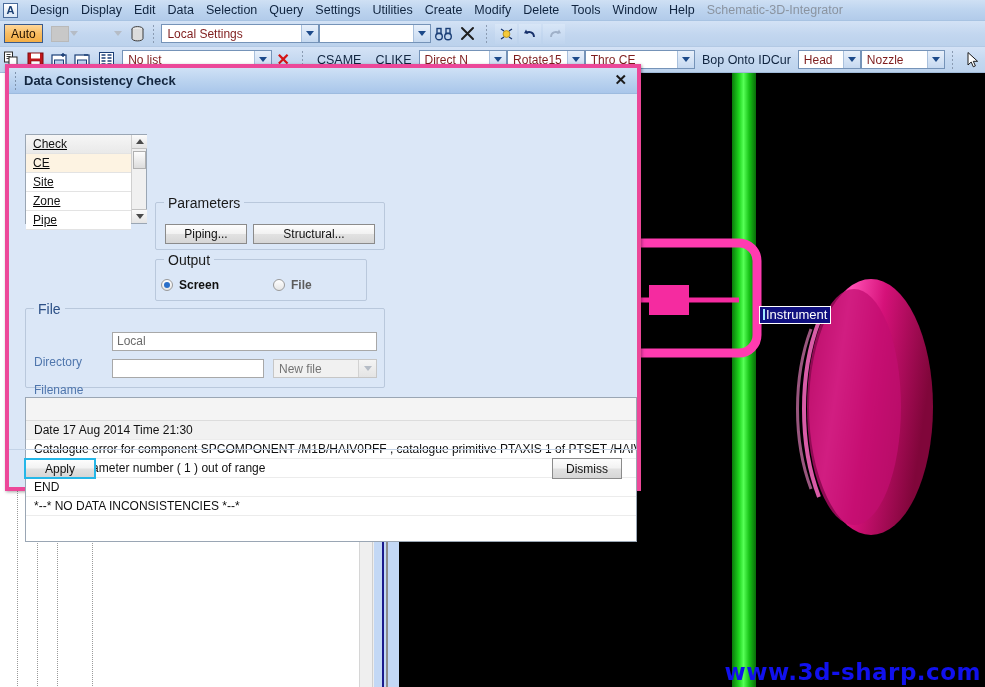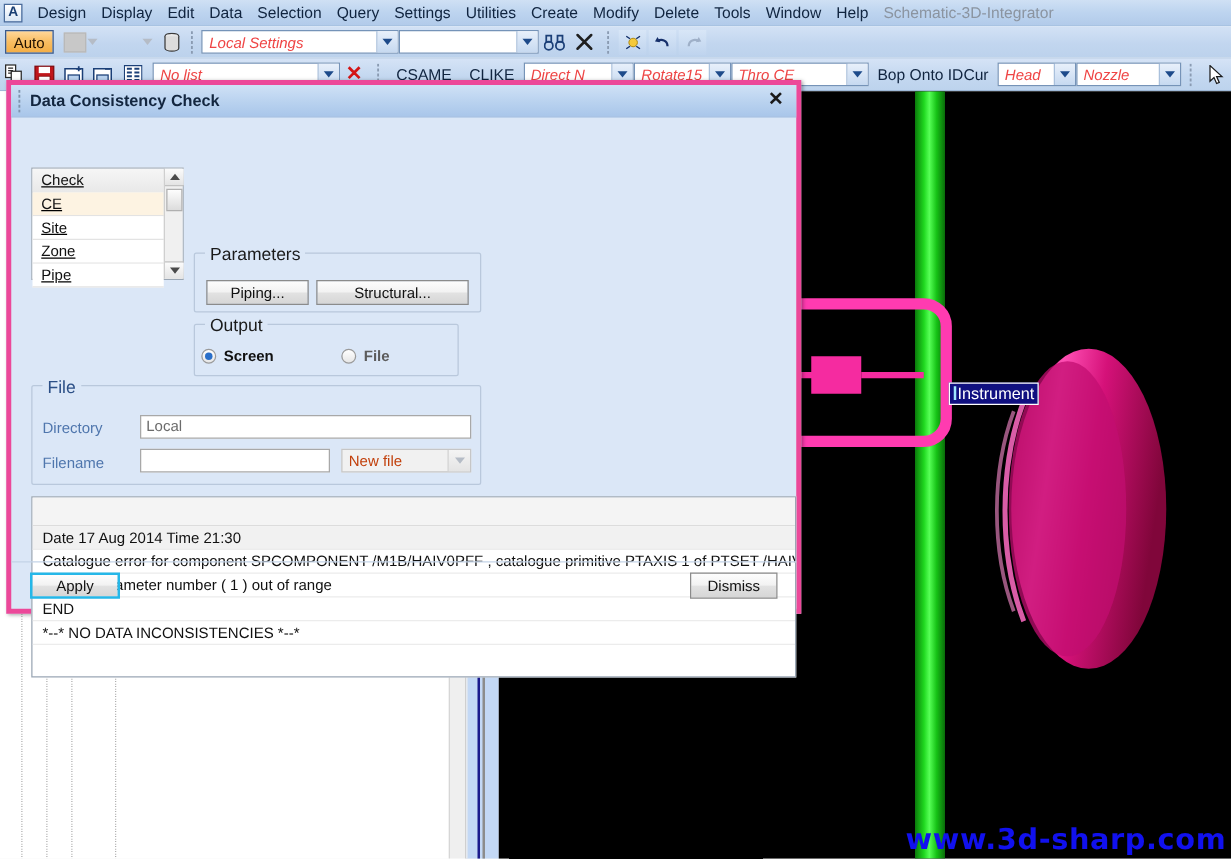--- a/index.html
+++ b/index.html
@@ -89,21 +89,21 @@
     background-image: radial-gradient(#8a9bb2 40%, transparent 41%);
     background-size: 3px 4px;
     background-repeat: repeat-y;
     background-position: center;
   }
   .combo {
     height: 19px;
     background: #ffffff;
     border: 1px solid #7593b8;
     display: flex; align-items: center;
-    font-size: 12px; color: #ef4444; font-style: italic;
+    font-size: 12px; color: #7f1d1d;
   }
   .combo .ctext { padding: 0 5px; flex: 1; white-space: nowrap; overflow: hidden; }
   .combo .cbtn {
     width: 17px; height: 17px;
     background: linear-gradient(to bottom, #e8f0fb, #c6d9f0);
     border-left: 1px solid #a9c0dc;
     display: flex; align-items: center; justify-content: center;
   }
   .tri-down {
     width: 0; height: 0;
@@ -327,42 +327,42 @@
     display: flex; align-items: center; justify-content: center;
   }
   .radio.on::after {
     content: ""; width: 6px; height: 6px; border-radius: 50%;
     background: #2a6fc9;
   }
   .radio-label { font-size: 12px; color: #111; }
   .radio-label.dim { color: #5c5c5c; }
 
   .fld-label {
-    position: absolute; font-size: 12px; color: #4f76ad;
+    position: absolute; font-size: 12px; color: #4f76ad; margin-top: 20px;
   }
   #lbl-directory { left: 25px; top: 241px; }
   #lbl-filename { left: 25px; top: 269px; }
 
   .textfield {
     position: absolute;
     background: #ffffff;
     border: 1px solid #a8a8a8;
     font-size: 12px; color: #6b6b6b;
     padding: 0 4px; line-height: 17px;
     white-space: nowrap; overflow: hidden;
   }
   #fld-directory { left: 103px; top: 238px; width: 265px; height: 19px; }
   #fld-filename { left: 103px; top: 265px; width: 152px; height: 19px; }
 
   #combo-newfile {
     position: absolute; left: 264px; top: 265px; width: 104px; height: 19px;
     background: #f1f1f1; border: 1px solid #c6c6c6;
     display: flex; align-items: center;
   }
-  #combo-newfile .ctext { padding: 0 5px; flex: 1; font-size: 12px; color: #c2410c; }
+  #combo-newfile .ctext { padding: 0 5px; flex: 1; font-size: 12px; color: #737373; }
   #combo-newfile .cbtn {
     width: 18px; height: 17px;
     background: linear-gradient(to bottom, #f4f4f4, #e4e4e4);
     border-left: 1px solid #d2d2d2;
     display: flex; align-items: center; justify-content: center;
   }
 
   .logbox {
     position: absolute; left: 16px; top: 303px;
     width: 612px; height: 145px;

